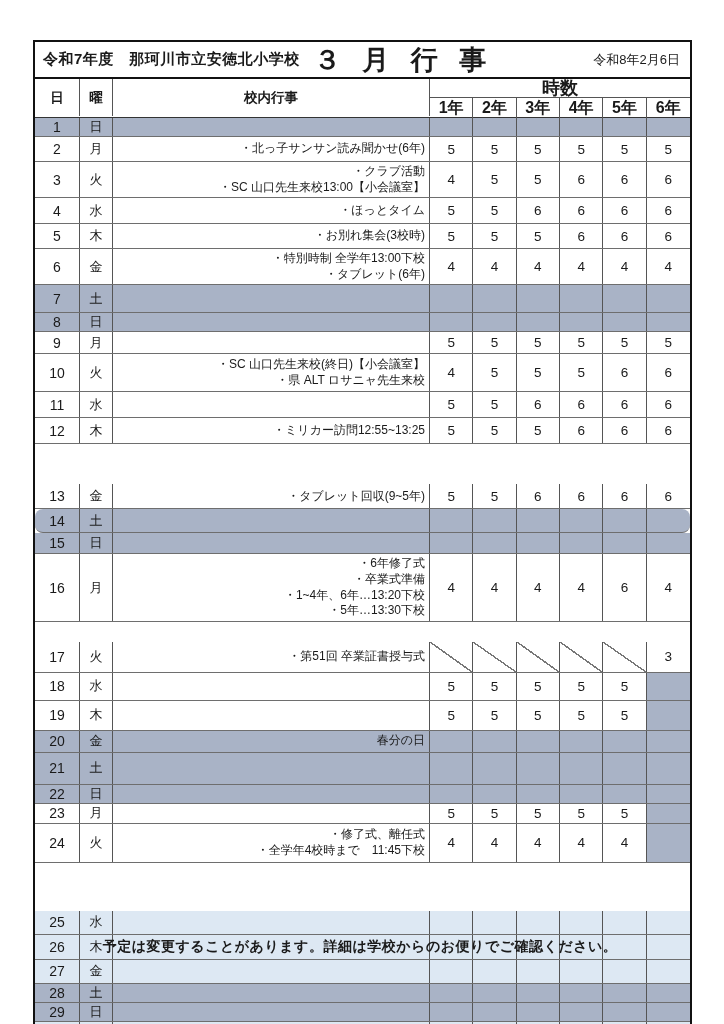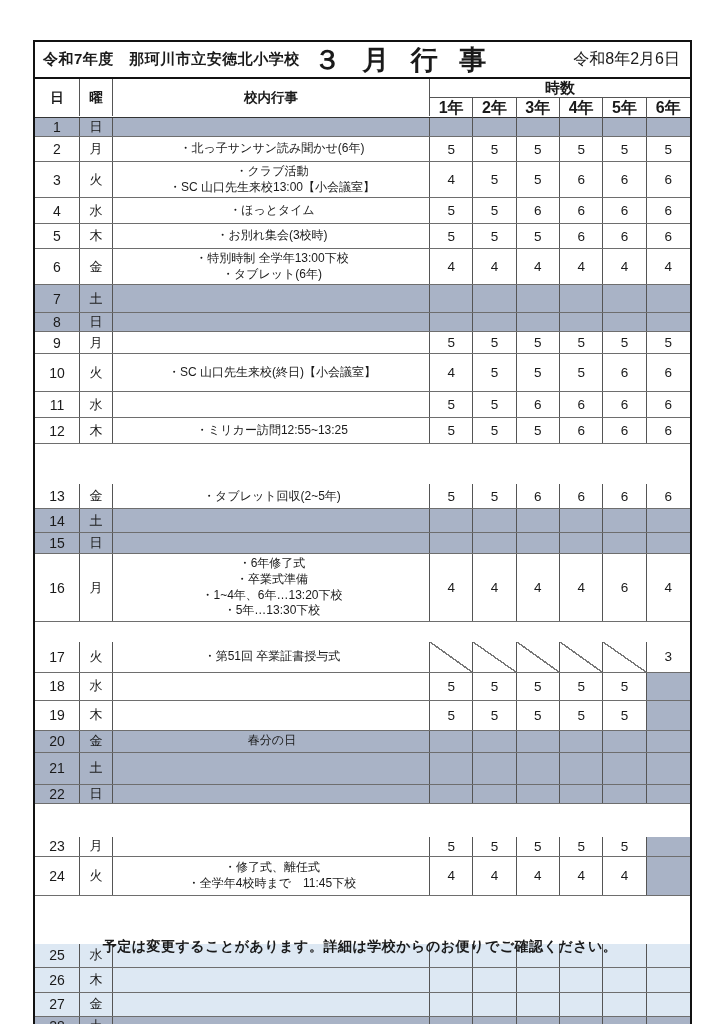--- a/index.html
+++ b/index.html
@@ -12,21 +12,21 @@
     position:absolute;left:33px;top:40px;width:659px;
     border:2.5px solid #111;background:#fff;box-sizing:border-box;
   }
   
   .titlebar{
     display:flex;align-items:center;height:37px;
     border-bottom:2px solid #111;padding:0 10px 0 8px;box-sizing:border-box;
   }
   .title-left{font-weight:bold;font-size:15px;letter-spacing:.5px;white-space:nowrap;}
   .title-main{font-weight:bold;font-size:27px;letter-spacing:7px;margin-left:14px;white-space:nowrap;}
-  .title-right{font-size:16px;margin-left:auto;white-space:nowrap;}
+  .title-right{font-size:13px;margin-left:auto;white-space:nowrap;}
   
   .grid{display:grid;grid-template-columns:45px 33px 317px repeat(6,1fr);}
   .cell{
     border-right:1px solid #555;box-sizing:border-box;
     display:flex;align-items:center;justify-content:center;
     overflow:hidden;
   }
   .cell:last-child{border-right:none;}
   
   .thead{border-bottom:1.5px solid #333;}
@@ -34,32 +34,32 @@
   .thead .hcell{
     border-right:1px solid #555;box-sizing:border-box;
     display:flex;align-items:center;justify-content:center;
     font-weight:bold;font-size:13.5px;
   }
   .thead .hcell.last{border-right:none;}
   .thead .col-day,.thead .col-wd,.thead .col-ev{height:37px;}
   .thead .hours-wrap{display:flex;flex-direction:column;}
   .thead .hours-title{
     height:18px;display:flex;align-items:center;justify-content:center;
-    font-weight:bold;font-size:15px;border-bottom:1px solid #555;
+    font-weight:bold;font-size:18px;border-bottom:1px solid #555;
   }
   .thead .grades{display:grid;grid-template-columns:repeat(6,1fr);height:19px;}
   .thead .grades .hcell{font-size:16px;}
   
   .trow{border-bottom:1px solid #6e6e6e;}
   .trow:last-child{border-bottom:none;}
   .day-cell{font-size:14px;}
   .wd-cell{font-size:13px;}
   .ev-cell{
     justify-content:flex-start;align-items:center;
-    padding:2px 4px 2px 6px;font-size:12px;line-height:1.3;text-align:center;
+    padding:2px 4px 2px 6px;font-size:12px;line-height:1.3;text-align:right;
   }
   .ev-lines{display:block;width:100%;}
   .hour-cell{font-size:13.5px;}
   .shade-holiday{background:#a9b3c6;}
   .shade-break{background:#dde8f3;}
   .slash{
     background-image:linear-gradient(to right top,
       transparent calc(50% - 0.7px),#777 calc(50% - 0.7px),
       #777 calc(50% + 0.7px),transparent calc(50% + 0.7px));
   }
@@ -228,20 +228,21 @@
         <div class="cell hour-cell">5</div>
         <div class="cell hour-cell">5</div>
         <div class="cell hour-cell">5</div>
       </div>
       <div class="grid trow" style="min-height: 37px;">
         <div class="cell day-cell">10</div>
         <div class="cell wd-cell">火</div>
         <div class="cell ev-cell">
           <div class="ev-lines">
             <div>・SC 山口先生来校(終日)【小会議室】</div>
+            <div>・県 ALT ロサニャ先生来校</div>
           </div>
         </div>
         <div class="cell hour-cell">4</div>
         <div class="cell hour-cell">5</div>
         <div class="cell hour-cell">5</div>
         <div class="cell hour-cell">5</div>
         <div class="cell hour-cell">6</div>
         <div class="cell hour-cell">6</div>
       </div>
       <div class="grid trow" style="min-height: 25px;">
@@ -270,31 +271,31 @@
         <div class="cell hour-cell">5</div>
         <div class="cell hour-cell">6</div>
         <div class="cell hour-cell">6</div>
         <div class="cell hour-cell">6</div>
       </div>
       <div class="grid trow" style="min-height: 24px; margin-top: 40px;">
         <div class="cell day-cell">13</div>
         <div class="cell wd-cell">金</div>
         <div class="cell ev-cell">
           <div class="ev-lines">
-            <div>・タブレット回収(2~5年)</div>
-          </div>
-        </div>
-        <div class="cell hour-cell">5</div>
-        <div class="cell hour-cell">5</div>
-        <div class="cell hour-cell">6</div>
-        <div class="cell hour-cell">6</div>
-        <div class="cell hour-cell">6</div>
-        <div class="cell hour-cell">6</div>
-      </div>
-      <div class="grid trow shade-holiday" style="min-height: 23px;">
+            <div>・タブレット回収(9~5年)</div>
+          </div>
+        </div>
+        <div class="cell hour-cell">5</div>
+        <div class="cell hour-cell">5</div>
+        <div class="cell hour-cell">6</div>
+        <div class="cell hour-cell">6</div>
+        <div class="cell hour-cell">6</div>
+        <div class="cell hour-cell">6</div>
+      </div>
+      <div class="grid trow shade-holiday" style="min-height: 23px; border-radius: 8px;">
         <div class="cell day-cell">14</div>
         <div class="cell wd-cell">土</div>
         <div class="cell ev-cell">
           <div class="ev-lines"></div>
         </div>
         <div class="cell hour-cell"></div>
         <div class="cell hour-cell"></div>
         <div class="cell hour-cell"></div>
         <div class="cell hour-cell"></div>
         <div class="cell hour-cell"></div>
@@ -406,21 +407,21 @@
         <div class="cell ev-cell">
           <div class="ev-lines"></div>
         </div>
         <div class="cell hour-cell"></div>
         <div class="cell hour-cell"></div>
         <div class="cell hour-cell"></div>
         <div class="cell hour-cell"></div>
         <div class="cell hour-cell"></div>
         <div class="cell hour-cell"></div>
       </div>
-      <div class="grid trow" style="min-height: 19px; margin-top: 33px;">
+      <div class="grid trow" style="min-height: 19px;">
         <div class="cell day-cell">23</div>
         <div class="cell wd-cell">月</div>
         <div class="cell ev-cell">
           <div class="ev-lines"></div>
         </div>
         <div class="cell hour-cell">5</div>
         <div class="cell hour-cell">5</div>
         <div class="cell hour-cell">5</div>
         <div class="cell hour-cell">5</div>
         <div class="cell hour-cell">5</div>

